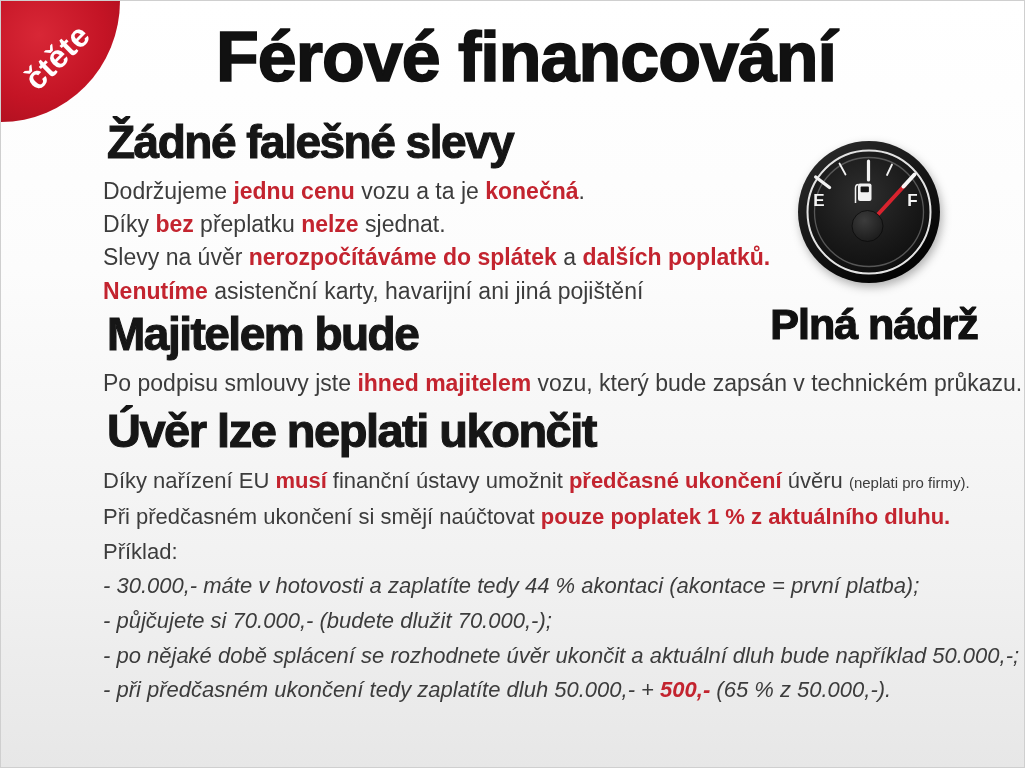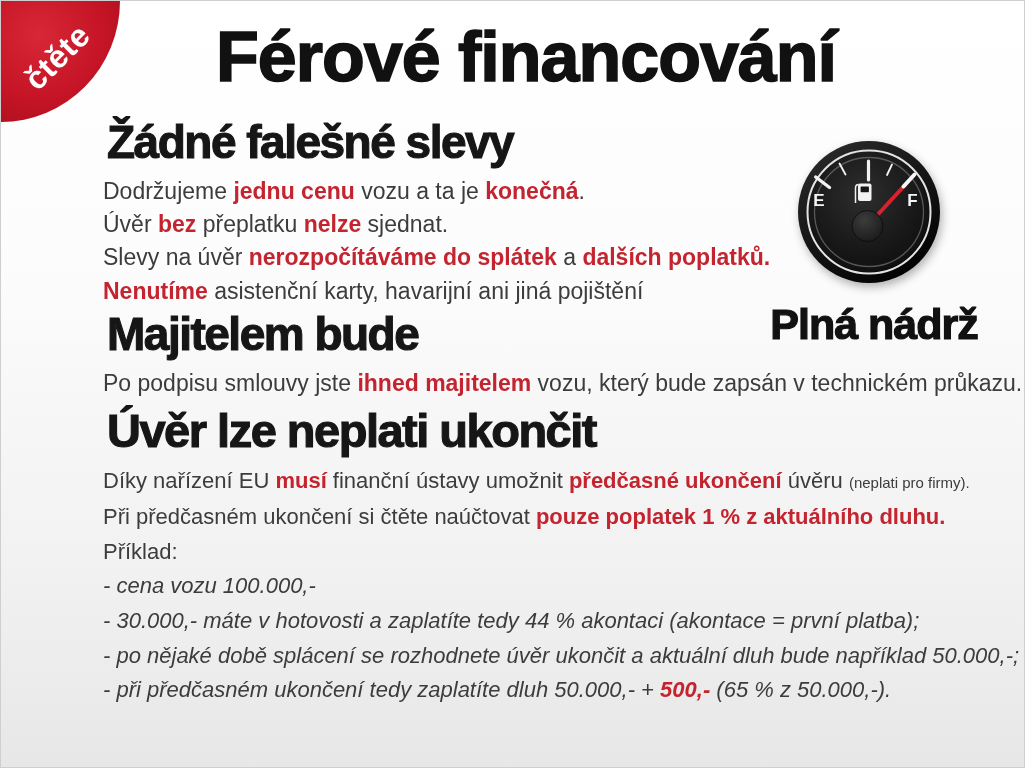--- a/index.html
+++ b/index.html
@@ -78,41 +78,41 @@
   <div class="badge">
     <span class="badge-label">čtěte</span>
   </div>
 
   <div class="title">Férové financování</div>
 
   <div class="section" id="section-0">
     <h2>Žádné falešné slevy</h2>
     <div class="lines">
       <p><span class="seg">Dodržujeme </span><span class="seg seg-red">jednu cenu</span><span class="seg"> vozu a ta je </span><span class="seg seg-red">konečná</span><span class="seg">.</span></p>
-      <p><span class="seg">Úvěr </span><span class="seg seg-red">bez</span><span class="seg"> přeplatku </span><span class="seg seg-red">nelze</span><span class="seg"> sjednat.</span></p>
+      <p><span class="seg">Díky </span><span class="seg seg-red">bez</span><span class="seg"> přeplatku </span><span class="seg seg-red">nelze</span><span class="seg"> sjednat.</span></p>
       <p><span class="seg">Slevy na úvěr </span><span class="seg seg-red">nerozpočítáváme do splátek</span><span class="seg"> a </span><span class="seg seg-red">dalších poplatků.</span></p>
       <p><span class="seg seg-red">Nenutíme</span><span class="seg"> asistenční karty, havarijní ani jiná pojištění</span></p>
     </div>
   </div>
 
   <div class="section" id="section-1">
     <h2>Majitelem bude</h2>
     <div class="lines">
       <p><span class="seg">Po podpisu smlouvy jste </span><span class="seg seg-red">ihned majitelem</span><span class="seg"> vozu, který bude zapsán v technickém průkazu.</span></p>
     </div>
   </div>
 
   <div class="section" id="section-2">
     <h2>Úvěr lze neplati ukončit</h2>
     <div class="lines">
       <p><span class="seg">Díky nařízení EU </span><span class="seg seg-red">musí</span><span class="seg"> finanční ústavy umožnit </span><span class="seg seg-red">předčasné ukončení</span><span class="seg"> úvěru </span><span class="seg seg-small">(neplati pro firmy).</span></p>
-      <p><span class="seg">Při předčasném ukončení si čtěte naúčtovat </span><span class="seg seg-red">pouze poplatek 1 % z aktuálního dluhu.</span></p>
+      <p><span class="seg">Při předčasném ukončení si smějí naúčtovat </span><span class="seg seg-red">pouze poplatek 1 % z aktuálního dluhu.</span></p>
       <p><span class="seg">Příklad:</span></p>
-      <p><span class="seg seg-italic">- cena vozu 100.000,-</span></p>
       <p><span class="seg seg-italic">- 30.000,- máte v hotovosti a zaplatíte tedy 44 % akontaci (akontace = první platba);</span></p>
+      <p><span class="seg seg-italic">- půjčujete si 70.000,- (budete dlužit 70.000,-);</span></p>
       <p><span class="seg seg-italic">- po nějaké době splácení se rozhodnete úvěr ukončit a aktuální dluh bude například 50.000,-;</span></p>
       <p><span class="seg seg-italic">- při předčasném ukončení tedy zaplatíte dluh 50.000,- + </span><span class="seg seg-red-italic">500,-</span><span class="seg seg-italic"> (65 % z 50.000,-).</span></p>
     </div>
   </div>
 
   <svg class="gauge" viewBox="0 0 150 150" aria-hidden="true">
     <defs>
       <linearGradient id="bezelGrad" x1="0" y1="0" x2="0.6" y2="1">
         <stop offset="0%" stop-color="#2d2d2d"></stop>
         <stop offset="100%" stop-color="#040404"></stop>

